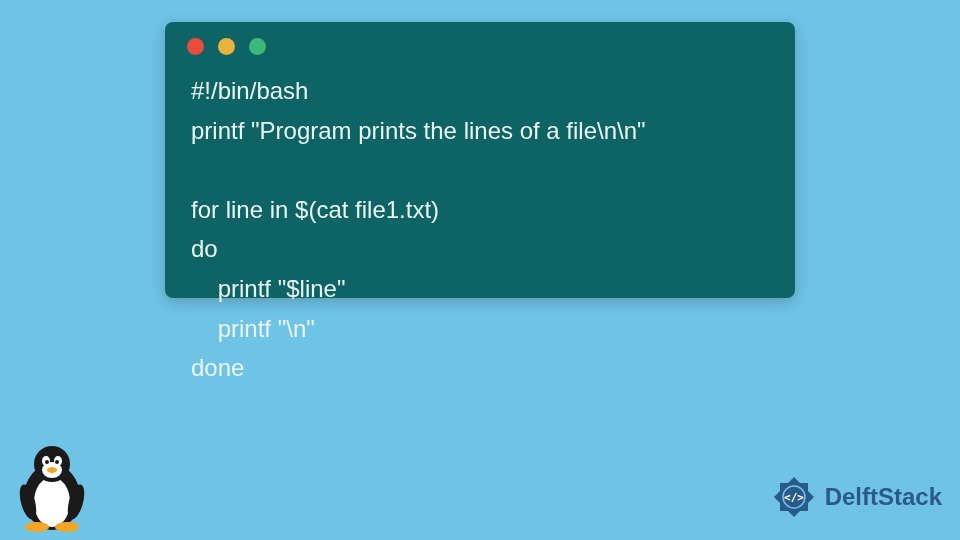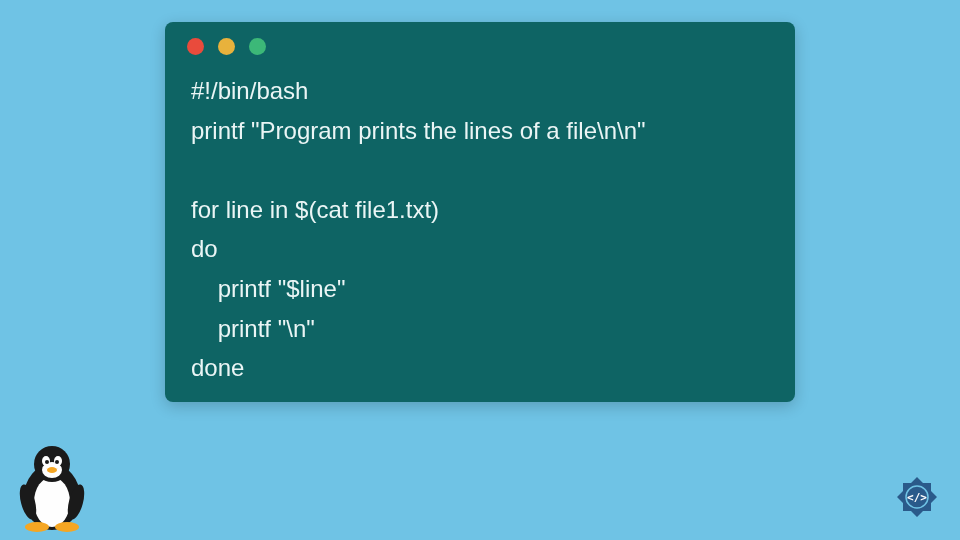--- a/index.html
+++ b/index.html
@@ -9,21 +9,21 @@
       background: #6fc3e5;
       position: relative;
       font-family: Arial, Helvetica, sans-serif;
       overflow: hidden;
     }
     .code-window {
       position: absolute;
       top: 22px;
       left: 165px;
       width: 630px;
-      height: 380px;
+      height: 276px;
       background: #0e6464;
       border-radius: 8px;
       box-shadow: 0 4px 15px rgba(0,0,0,0.2);
     }
     .traffic-lights {
       display: flex;
       gap: 14px;
       padding: 16px 20px 10px 22px;
     }
     .dot {
@@ -109,13 +109,14 @@
 <div class="brand">
   <div class="brand-logo">
     <svg viewBox="0 0 50 50" width="50" height="50">
       <g transform="translate(25,25)">
         <polygon points="0,-20 6,-14 14,-14 14,-6 20,0 14,6 14,14 6,14 0,20 -6,14 -14,14 -14,6 -20,0 -14,-6 -14,-14 -6,-14" fill="#2a5a8a"></polygon>
         <circle cx="0" cy="0" r="11" fill="#2a5a8a" stroke="#6fc3e5" stroke-width="1.5"></circle>
         <text x="0" y="4" text-anchor="middle" font-size="11" fill="#fff" font-family="monospace" font-weight="bold">&lt;/&gt;</text>
       </g>
     </svg>
   </div>
+  <div class="brand-text">DelftStack</div>
 </div>
 
 </body></html>

